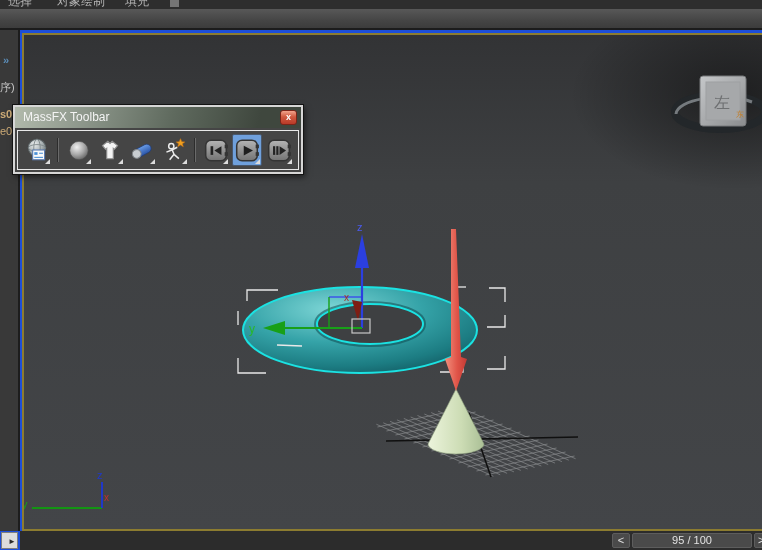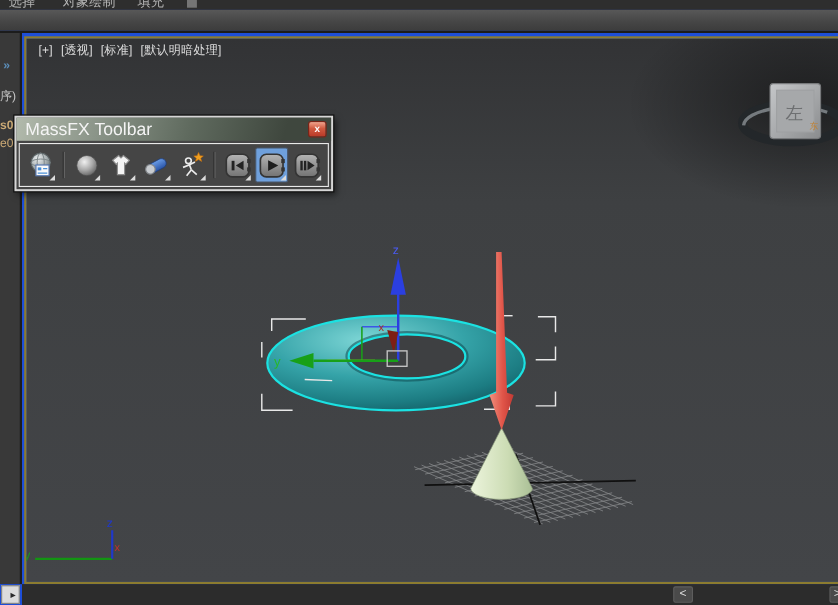--- a/index.html
+++ b/index.html
@@ -26,21 +26,21 @@
   .vp-label{position:absolute;left:11px;top:3px;font-size:11px;color:#dedede;letter-spacing:.2px;}
   .vp-label span{margin-right:4px;cursor:pointer;}
   .scene{position:absolute;left:0;top:0;}
   [data-name="grid-lines"] line{stroke:#87898b;stroke-width:0.9;opacity:.8;}
   .svgtext{font-family:"Liberation Sans",sans-serif;}
 
   
   .mfx{position:absolute;left:13px;top:105px;width:290px;height:69px;z-index:40;
     border:2px solid #d6d6d6;outline:1px solid #131313;background:#454545;box-shadow:2px 3px 6px rgba(0,0,0,.55);}
   .mfx-title{position:relative;height:21px;background:linear-gradient(105deg,#b2baac,#8c968a 25%,#5f6a5e 55%,#3f473e 85%);}
-  .mfx-title-text{position:absolute;left:8px;top:3px;font-size:16px;color:#f4f4f4;}
+  .mfx-title-text{position:absolute;left:8px;top:3px;font-size:12px;color:#f4f4f4;}
   .mfx-close{position:absolute;right:4px;top:3px;width:17px;height:15px;border:1px solid #7a2418;border-radius:3px;
     background:linear-gradient(#f2a38c,#d05a40 45%,#b93a28);color:#fff;font-size:9px;font-weight:bold;
     text-align:center;line-height:13px;cursor:pointer;}
   .mfx-body{position:absolute;left:2px;right:2px;top:23px;bottom:2px;border:1px solid #e9e9e9;background:#454545;
     display:flex;align-items:center;padding:0 4px;gap:2px;}
   .mfx-btn{position:relative;width:30px;height:32px;display:flex;align-items:center;justify-content:center;cursor:pointer;border:1px solid transparent;}
   .mfx-btn.active{background:#6fa0dc;border:1px solid #49576b;border-radius:2px;}
   .mfx-btn .fly{position:absolute;right:1px;bottom:1px;width:0;height:0;border-left:5px solid transparent;border-bottom:5px solid #dcdcdc;}
   .mfx-sep{width:2px;height:24px;background:#2c2c2c;border-right:1px solid #6a6a6a;margin:0 3px;}
 
@@ -186,26 +186,20 @@
       <g data-name="viewcube">
         <ellipse data-name="viewcube-compass-ring" cx="720" cy="112" rx="45" ry="17" fill="none" stroke="#23272a" stroke-width="8"></ellipse>
         <path data-name="viewcube-compass-highlight" d="M676,114 A 45 17 0 0 1 752,102" fill="none" stroke="#8a9094" stroke-width="3" opacity="0.8"></path>
         <rect data-name="viewcube-cube" x="700" y="76" width="46" height="50" rx="3" fill="url(#cubeG)" stroke="#77797b"></rect>
         <rect x="706" y="82" width="34" height="38" fill="#a6a8aa" stroke="#9ea0a2"></rect>
         <text class="svgtext" data-name="viewcube-face-label" x="714" y="108" font-size="16" fill="#6e7072">左</text>
         <text class="svgtext" data-name="viewcube-compass-label" x="736" y="117" font-size="8" fill="#c08030">东</text>
       </g>
     </svg>
 
-    <div class="vp-label" data-name="viewport-label">
-      <span data-name="viewport-general-menu">[+]</span>
-      <span data-name="viewport-pov-menu">[透视]</span>
-      <span data-name="viewport-standard-menu">[标准]</span>
-      <span data-name="viewport-shading-menu">[默认明暗处理]</span>
-    </div>
   </div>
 
   <div class="mfx" data-name="massfx-toolbar-dialog">
     <div class="mfx-title" data-name="massfx-titlebar">
       <span class="mfx-title-text" data-name="massfx-title">MassFX Toolbar</span>
       <span class="mfx-close" data-name="close-icon">x</span>
     </div>
     <div class="mfx-body" data-name="massfx-button-row">
 
       <div class="mfx-btn" data-name="massfx-world-parameters-button">
@@ -320,16 +314,17 @@
         </svg>
         <span class="fly" data-name="flyout-corner-icon"></span>
       </div>
 
     </div>
   </div>
 
   <button class="mini-curve" data-name="mini-curve-editor-button">►</button>
   <div class="trackbar" data-name="time-slider-track">
     <div class="tb-btn tb-prev" data-name="previous-frame-button">&lt;</div>
+    <div class="tb-btn tb-handle" data-name="time-slider-handle">95 / 100</div>
     <div class="tb-btn tb-next" data-name="next-frame-button">&gt;</div>
   </div>
 
 </div>
 
 </body></html>

